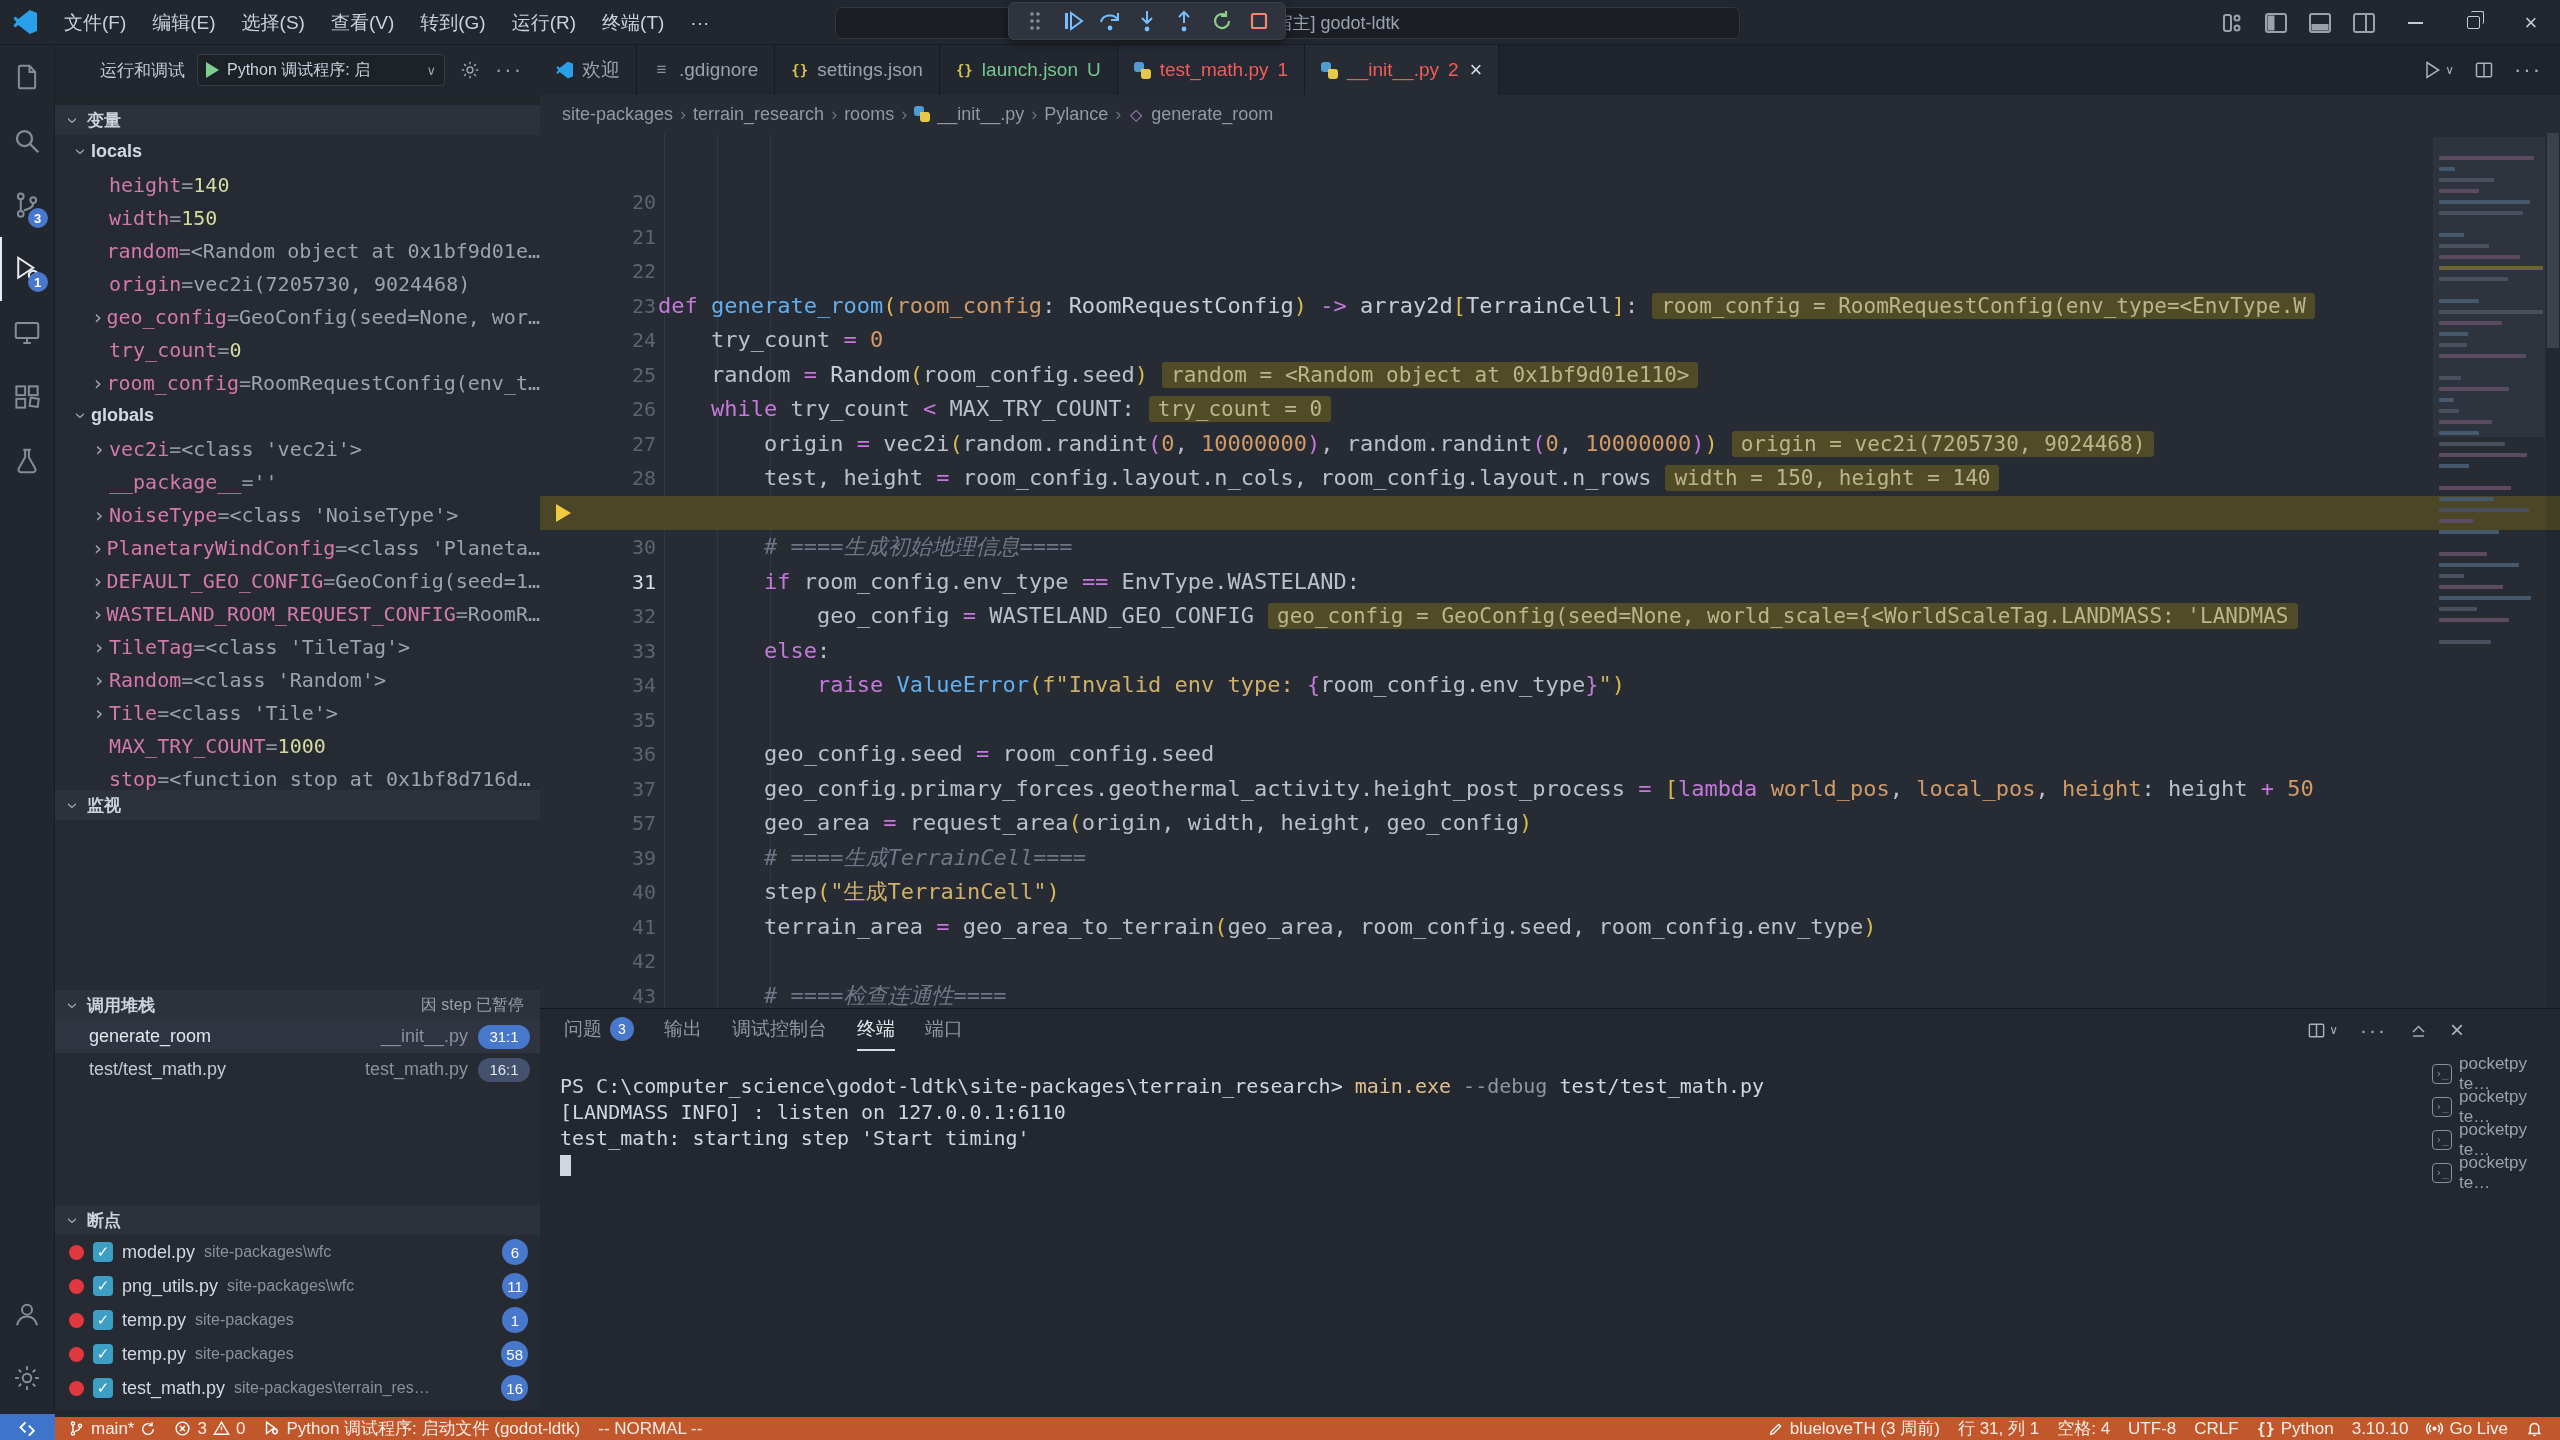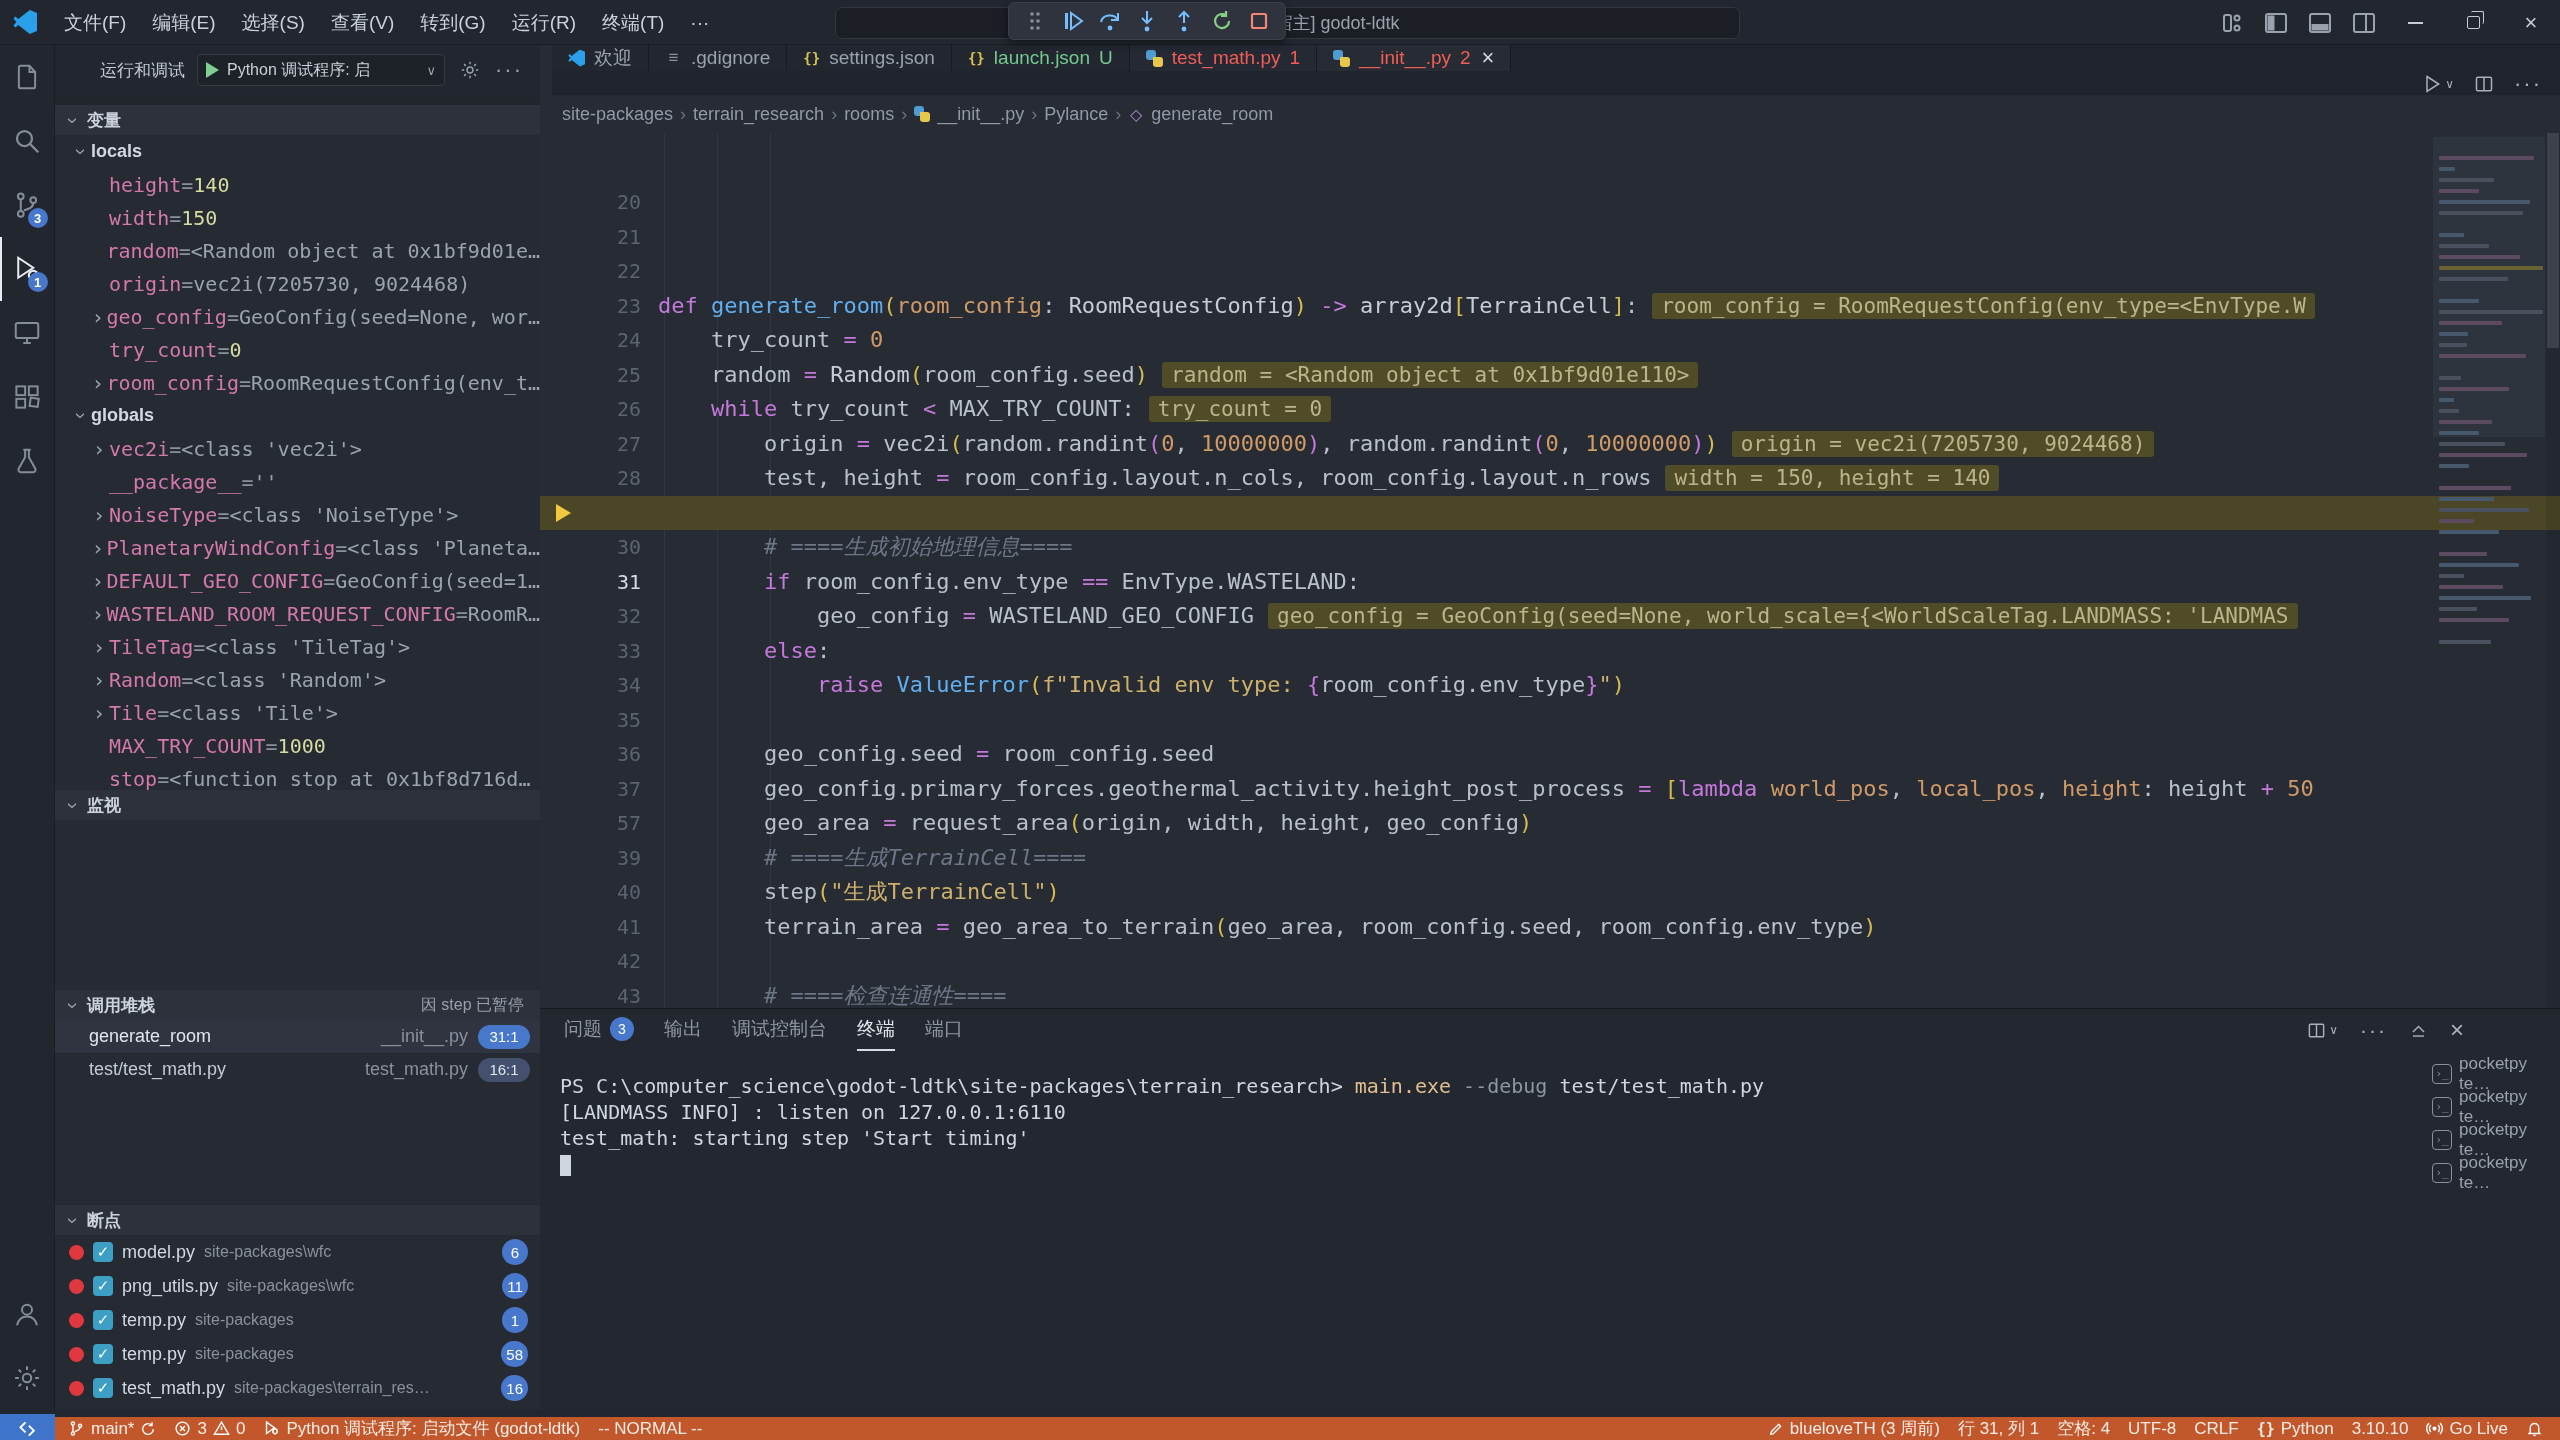--- a/index.html
+++ b/index.html
@@ -79,21 +79,21 @@
   .bp-dot{width:15px;height:15px;border-radius:50%;background:#e0383e;flex-shrink:0;}
   .bp-check{width:20px;height:20px;border-radius:4px;background:#3d9fc4;color:#fff;font-size:15px;
     display:flex;align-items:center;justify-content:center;flex-shrink:0;}
   .bp-file{font-size:18px;color:#d2d8e0;white-space:nowrap;}
   .bp-path{font-size:16px;color:#8a919c;white-space:nowrap;overflow:hidden;flex:1;}
   .bp-count{min-width:26px;height:26px;border-radius:13px;background:#4878cc;color:#fff;font-size:15px;
     display:flex;align-items:center;justify-content:center;padding:0 5px;}
 
   
   .editor{position:absolute;top:45px;bottom:30px;left:540px;right:0;background:#262b34;}
-  .tabsrow{position:absolute;top:0;left:12px;right:0;height:50px;background:#1f232b;display:flex;flex-direction:column;}
+  .tabsrow{position:absolute;top:0;left:0;right:0;height:50px;background:#1f232b;display:flex;}
   .tab{display:flex;align-items:center;gap:9px;padding:0 16px;border-right:1px solid #171a20;
     font-size:19px;color:#9aa2ad;background:#22262e;white-space:nowrap;}
   .tab.semi{background:#242934;}
   .tab.active{background:#262b34;color:#d7dce4;}
   .tab.git-green .tab-label,.tab.git-green .tab-suffix{color:#73c991;}
   .tab.err .tab-label,.tab.err .tab-suffix{color:#f25d55;}
   .tab-close{color:#d7dce4;font-size:22px;margin-left:2px;}
   .tab-icon{width:17px;height:17px;display:inline-flex;align-items:center;justify-content:center;position:relative;}
   .ic-vscode{background:#2ba0ea;clip-path:polygon(70% 0,100% 13%,100% 87%,70% 100%,22% 62%,10% 73%,2% 65%,14% 50%,2% 35%,10% 27%,22% 38%);}
   .ic-gdignore::before{content:"≡";color:#8a919c;font-size:17px;}
@@ -107,21 +107,21 @@
   .crumb{display:flex;align-items:center;gap:7px;}
   .crumb-sep{color:#6b7280;font-size:18px;}
   .crumb .tab-icon{width:16px;height:16px;}
 
   .code-area{position:absolute;top:88px;left:0;right:0;height:875px;overflow:hidden;background:#262b34;}
   .guide{position:absolute;top:0;bottom:0;width:1px;background:#303642;}
   .code-lines{position:relative;font-family:"DejaVu Sans Mono",monospace;font-size:22px;}
   .code-line{position:relative;height:34.5px;line-height:34.5px;white-space:pre;}
   .code-line.top-clip{margin-top:-17px;}
   .code-line.cur{background:#4a4626;}
-  .ln{position:absolute;left:53px;width:48px;text-align:right;color:#5c6470;font-size:20px;}
+  .ln{position:absolute;left:68px;width:48px;text-align:right;color:#5c6470;font-size:20px;}
   .cur .ln{color:#d6dce6;}
   .cur-arrow{position:absolute;left:16px;top:8px;width:0;height:0;border-top:9px solid transparent;
     border-bottom:9px solid transparent;border-left:15px solid #f0c93f;}
   .code-text{display:block;margin-left:118px;margin-right:128px;overflow:hidden;}
   .cs.kw{color:#c678dd;} .cs.fn{color:#61afef;} .cs.cls{color:#c8ccd6;} .cs.par{color:#d19a66;}
   .cs.num{color:#d19a66;} .cs.str{color:#cfb06b;} .cs.cmt{color:#6e7787;font-style:italic;}
   .cs.txt{color:#b9c0cc;} .cs.p1{color:#d7ba4f;} .cs.p2{color:#c678dd;} .cs.op{color:#c678dd;}
   .inline-hint{margin-left:14px;background:#514c28;color:#bcb58b;padding:1px 9px;border-radius:3px;font-size:21px;}
   .minimap{position:absolute;top:4px;right:15px;width:112px;bottom:0;}
   .mm-viewport{position:absolute;left:0;right:0;top:0;height:300px;background:rgba(205,215,230,0.055);}

